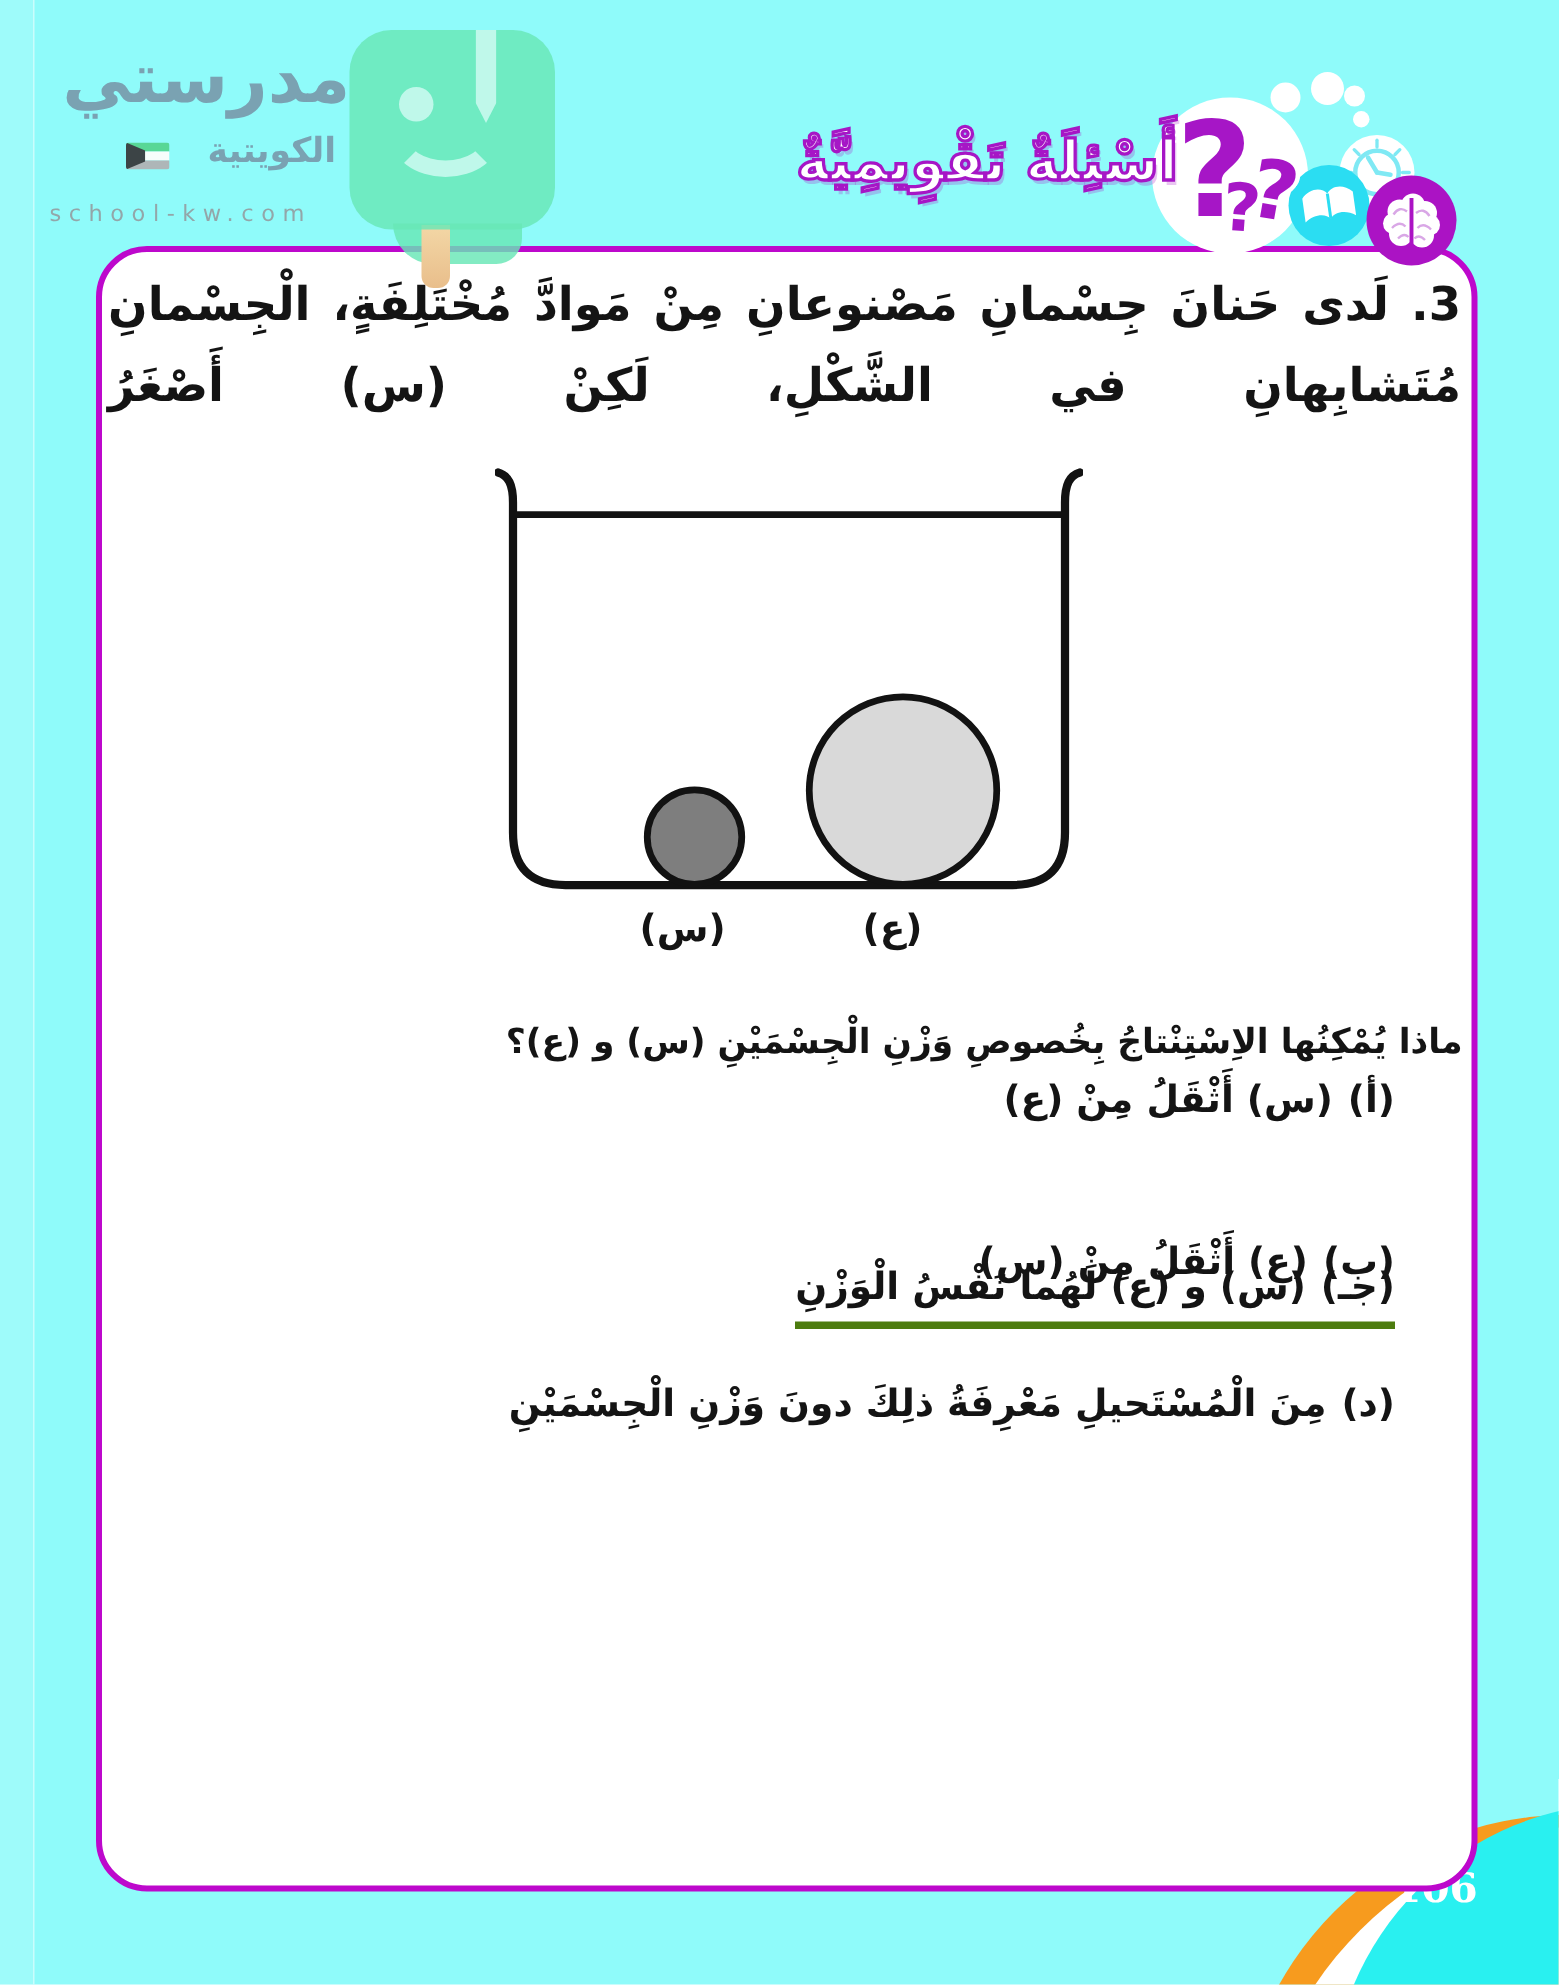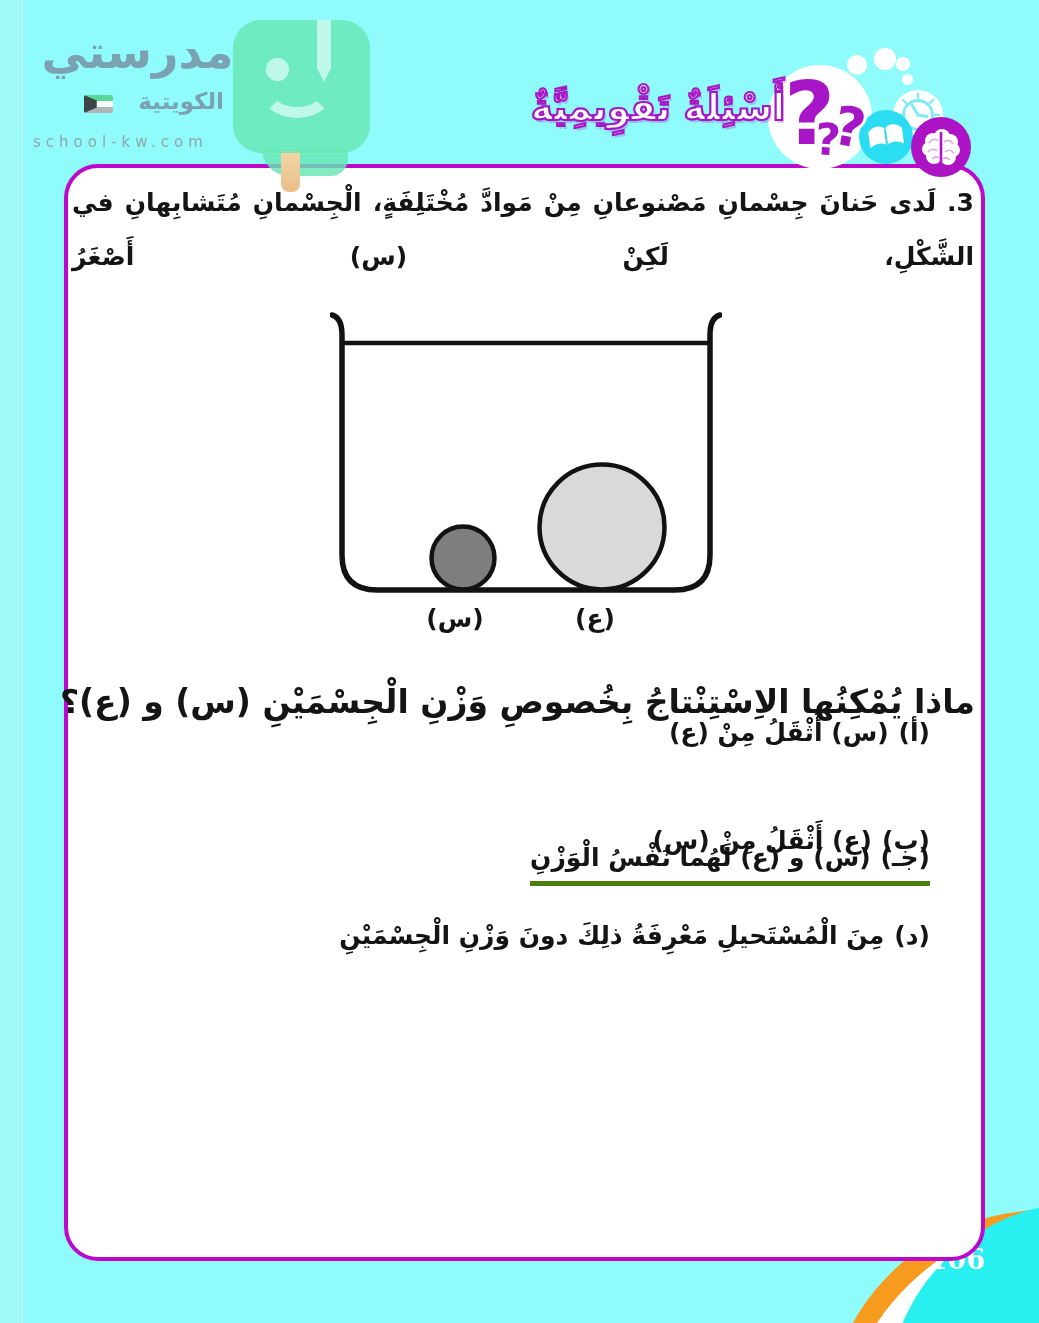--- a/index.html
+++ b/index.html
@@ -61,30 +61,30 @@
   .qmark{position:absolute;font-weight:bold;color:#a616c6;z-index:6;font-family:"DejaVu Sans",sans-serif;
     text-shadow:-2px -2px 0 #fff,2px -2px 0 #fff,-2px 2px 0 #fff,2px 2px 0 #fff,0 -3px 0 #fff,0 3px 0 #fff,-3px 0 0 #fff,3px 0 0 #fff;}
   .qm1{left:784px;top:62px;font-size:88px;}
   .qm2{left:834px;top:96px;font-size:54px;transform:rotate(10deg);}
   .qm3{left:815px;top:114px;font-size:44px;transform:rotate(4deg);}
   .icon-clock{left:893px;top:90px;width:50px;height:50px;background:#fff;z-index:5;}
   .icon-book{left:859px;top:110px;width:54px;height:54px;background:#2bddf2;z-index:5;}
   .icon-brain{left:911px;top:117px;width:60px;height:60px;background:#ab13c4;z-index:6;}
 
   
-  .intro{left:72px;top:176px;width:902px;z-index:2;color:#141414;font-weight:bold;font-size:25px;line-height:54px;direction:rtl;}
+  .intro{left:72px;top:176px;width:902px;z-index:2;color:#141414;font-weight:bold;font-size:31px;line-height:54px;direction:rtl;}
   .intro .l1{text-align:justify;text-align-last:justify;}
   .intro .l2{text-align:center;}
 
   .beaker{left:330px;top:299px;z-index:2;}
   .lbl{z-index:2;color:#141414;font-weight:bold;font-size:25px;text-align:center;width:60px;}
   .lbl-s{left:425px;top:604px;}
   .lbl-a{left:565px;top:604px;}
 
-  .subq{right:64px;top:682px;text-align:right;direction:rtl;color:#141414;font-weight:bold;font-size:33px;z-index:2;white-space:nowrap;}
+  .subq{right:64px;top:682px;text-align:right;direction:rtl;color:#141414;font-weight:bold;font-size:23px;z-index:2;white-space:nowrap;}
   .option{right:109px;text-align:right;direction:rtl;color:#141414;font-weight:bold;font-size:25px;z-index:2;white-space:nowrap;}
   .o1{top:718px;} .o2{top:826px;} .o3{top:843px;} .o4{top:897px;margin-top:24px;}
   .opt-letter{margin-left:10px;}
   .option.correct .opt-inner{display:inline-block;border-bottom:5px solid #4d7c0f;padding-bottom:9px;}
 </style>
 </head>
 <body>
 
 <div class="abs left-strip"></div>
 <div class="abs circle corner-orange"></div>

